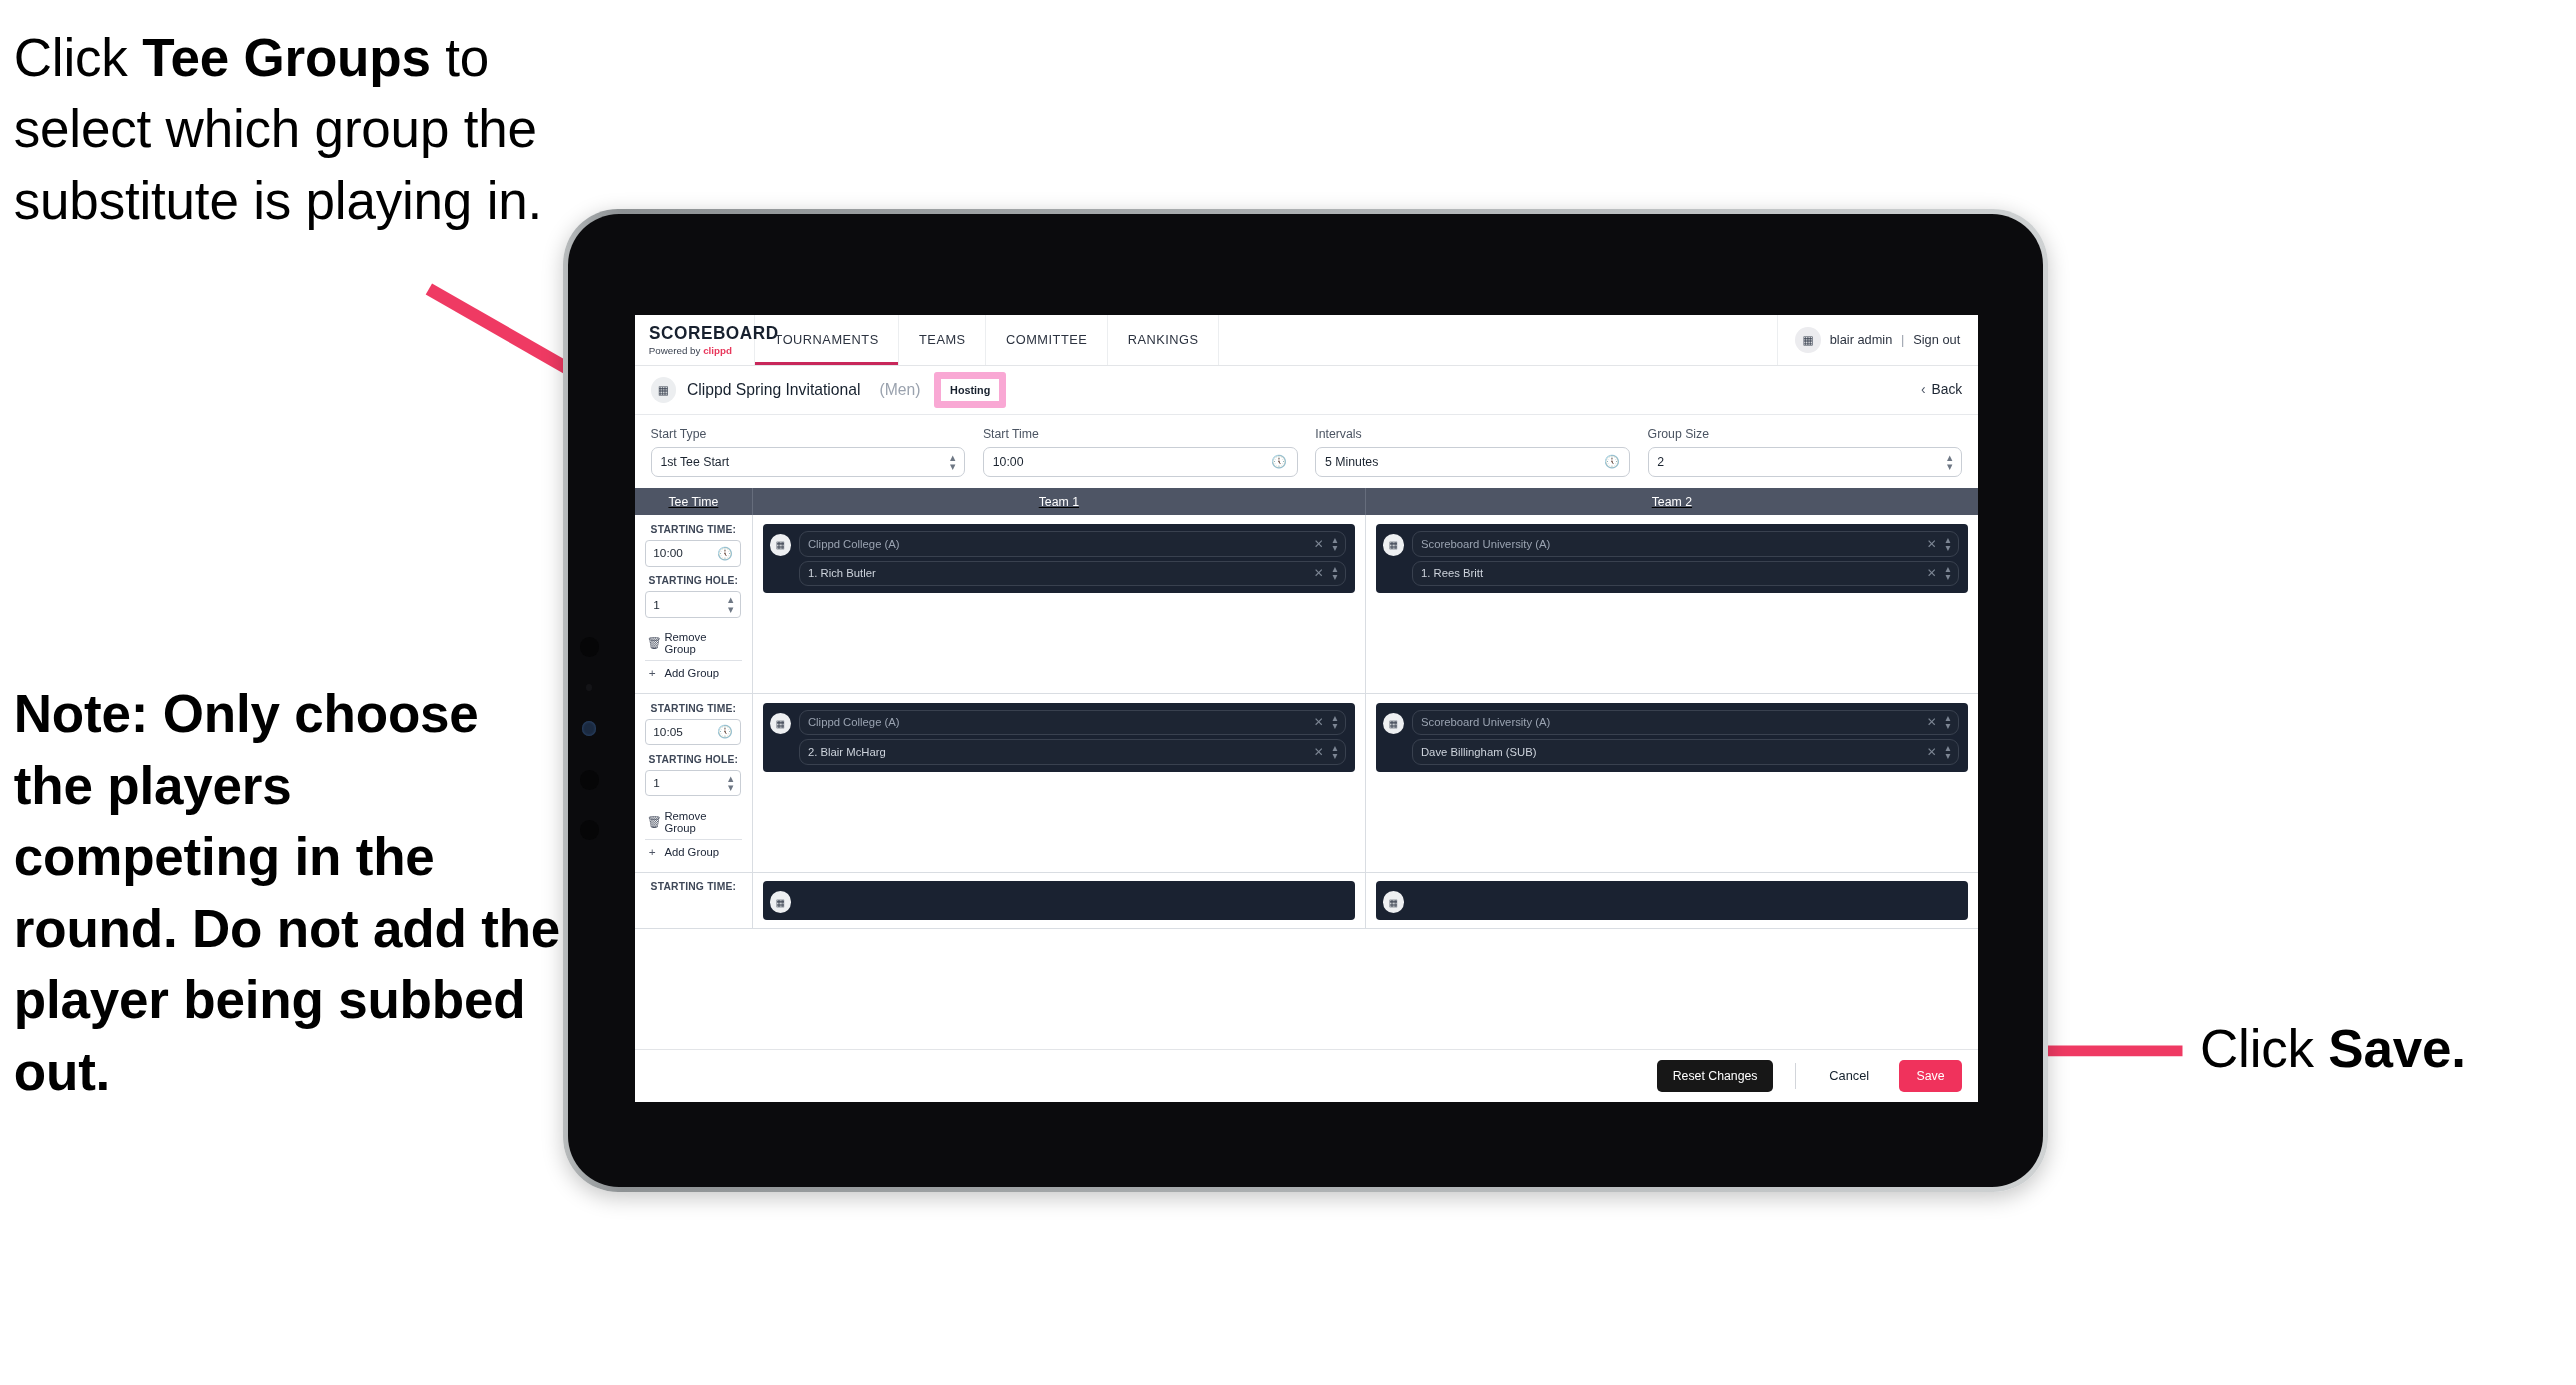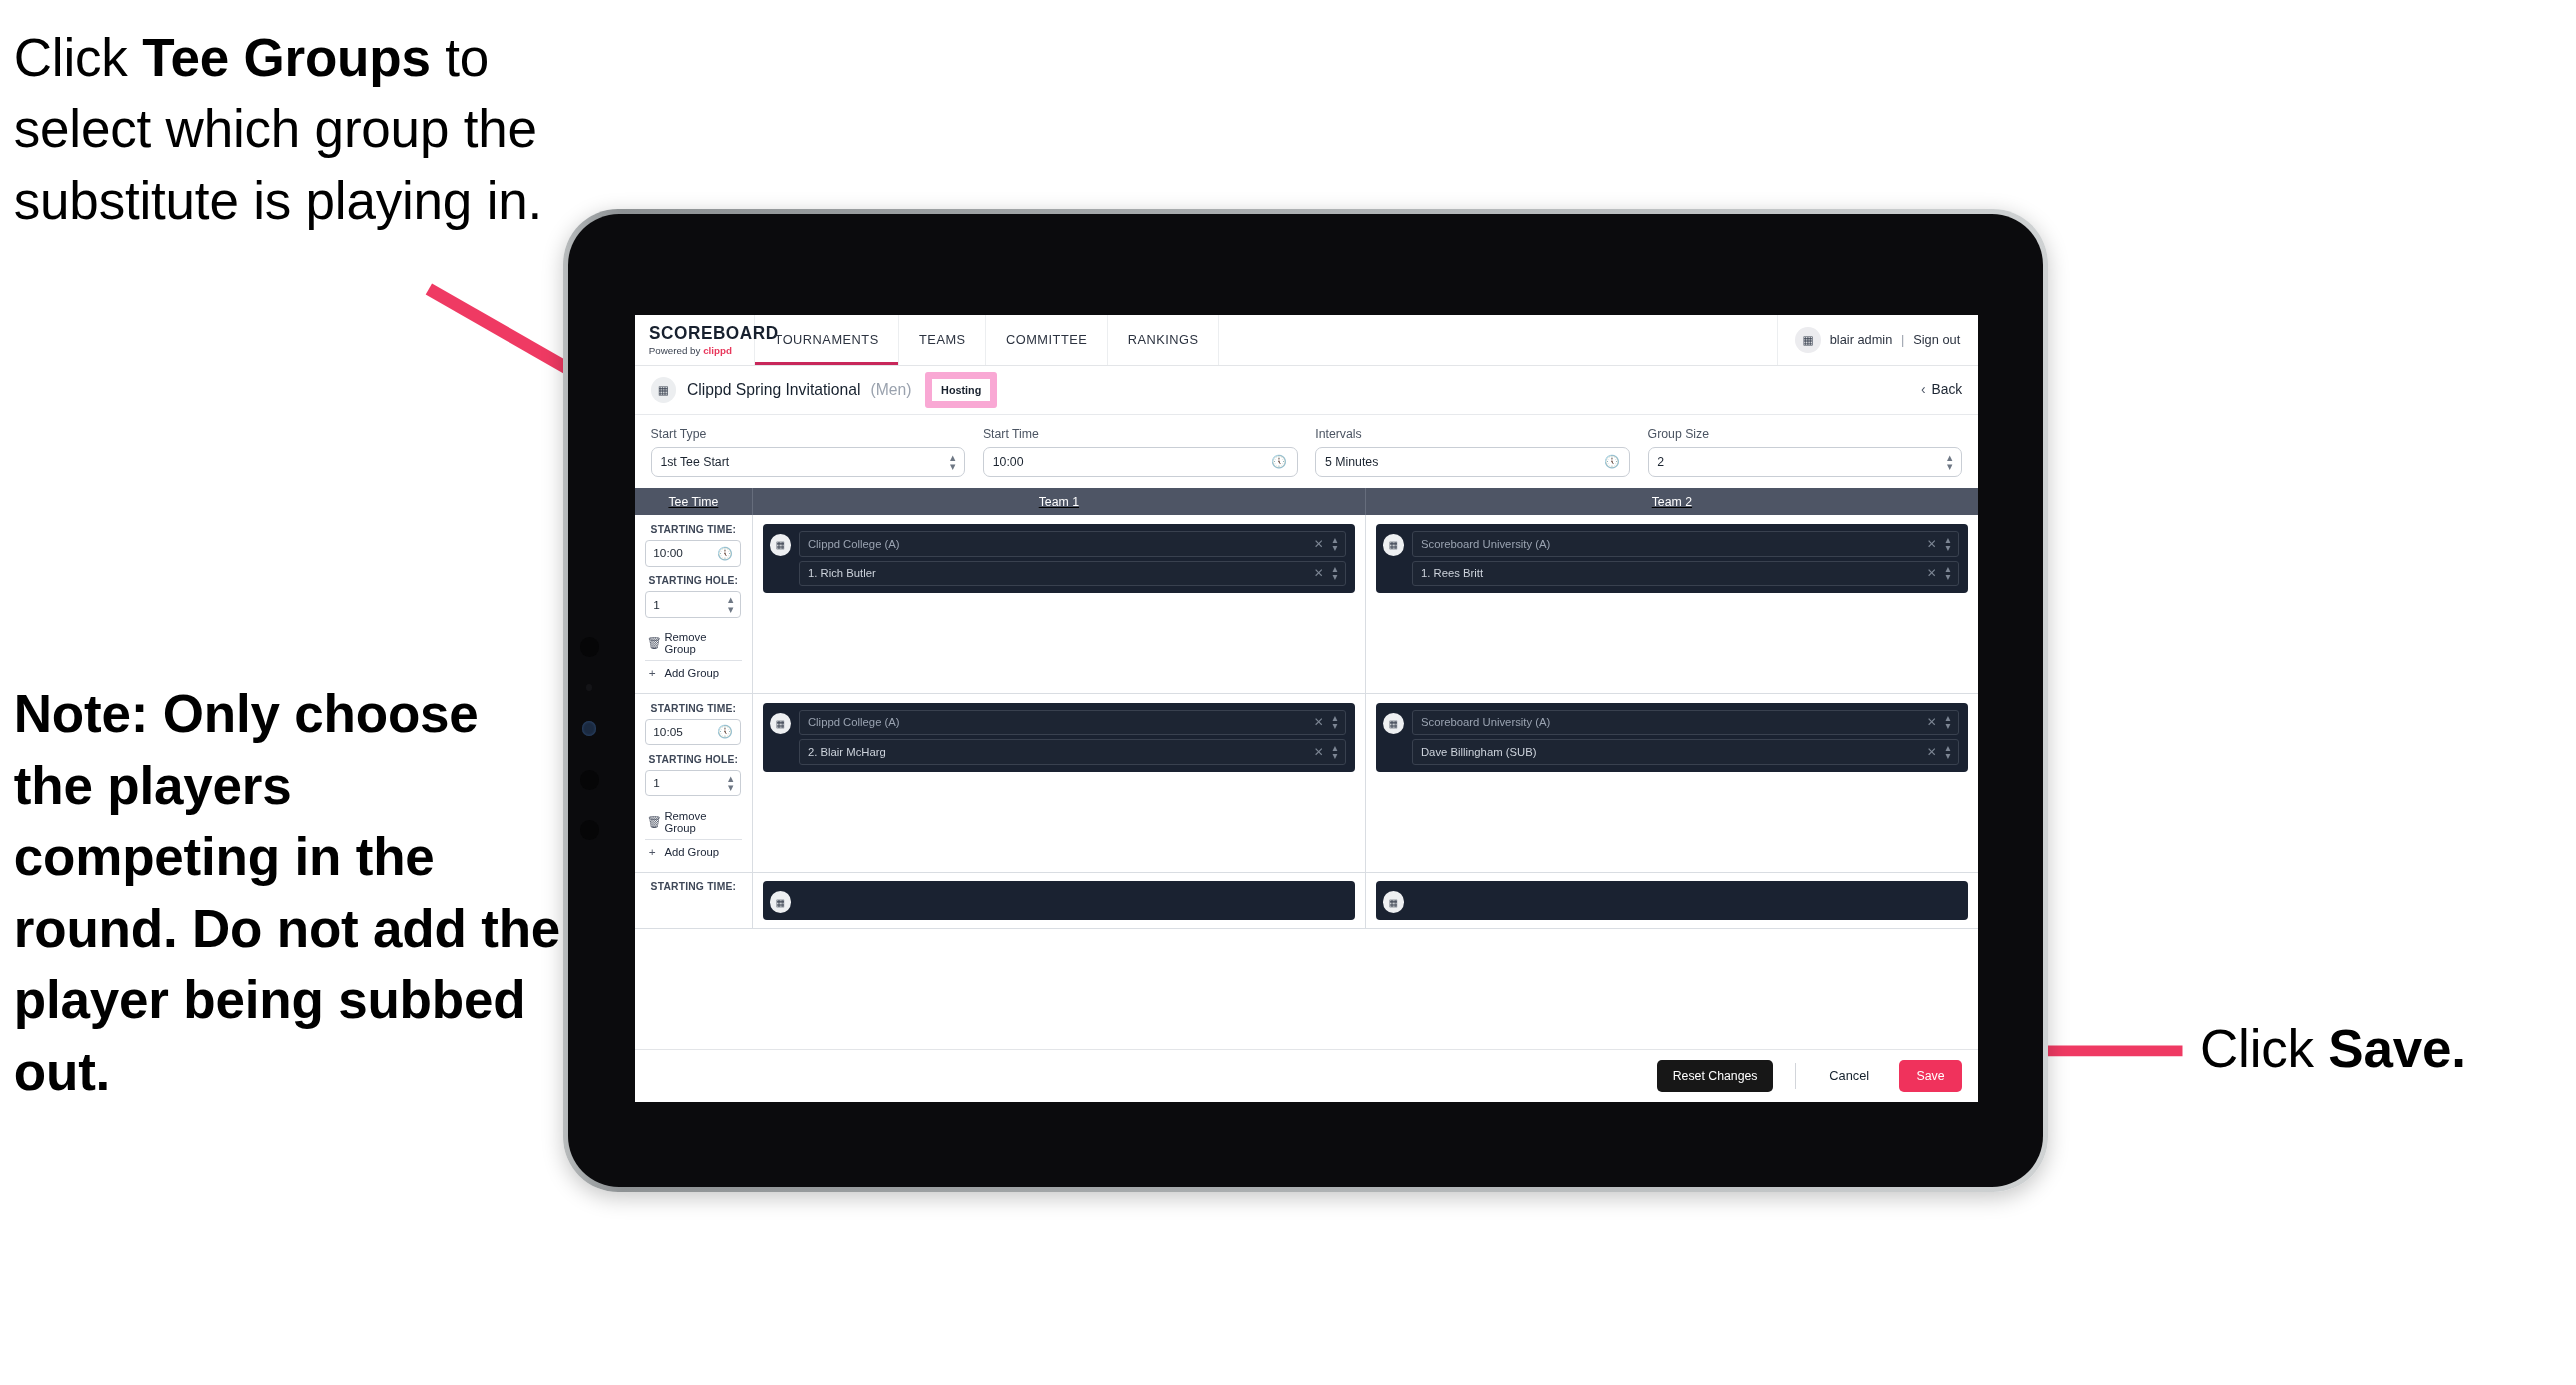--- a/index.html
+++ b/index.html
@@ -113,21 +113,21 @@
     height: 49px; flex: 0 0 49px;
     display: flex; align-items: center; padding: 0 15.7px;
     border-bottom: 1px solid #e7e9ec;
   }
   #tour-icon {
     width: 25.6px; height: 25.6px; border-radius: 50%;
     background: #eceef0; display:flex; align-items:center; justify-content:center;
     color:#3b4351; font-size: 11.8px; margin-right: 10.8px;
   }
   #tour-name { font-size: 15.7px; color: #16202d; }
-  #tour-gender { font-size: 15.7px; color: #9aa2ae; margin-left: 10px; }
+  #tour-gender { font-size: 15.7px; color: #9aa2ae; margin-left: 19px; }
   #tour-badge {
     margin-left: 13.8px; border: 7px solid #f9a8d4; border-radius: 2.9px;
     padding: 4.9px 8.8px; font-size: 10.8px; font-weight: 700; color: #18212e; background:#fff;
   }
   #backbtn { margin-left: auto; font-size: 13.8px; color: #1d2633; cursor: pointer; }
   #backbtn .chev { margin-right: 5.9px; color:#4b5565; }
 
   
   #controls {
     display: flex; gap: 17.7px; padding: 11.8px 15.7px 10.8px 15.7px;
@@ -182,21 +182,21 @@
     background: #1a2231; border-radius: 3.9px; padding: 6.9px 8.8px 6.9px 6.9px;
     display: flex; align-items: flex-start; gap: 7.9px;
   }
   .grp-avatar {
     width: 21.6px; height: 21.6px; border-radius: 50%; background: #eef0f2;
     display:flex; align-items:center; justify-content:center; color:#3b4351; font-size:9.8px;
     flex: 0 0 21.6px; margin-top: 2.9px;
   }
   .slots { flex: 1; display: flex; flex-direction: column; gap: 3.9px; }
   .slot {
-    height: 25.6px; border: 1px solid #39414f; border-radius: 3px;
+    height: 25.6px; border: 1px solid #39414f; border-radius: 9px;
     background: #1d2533; display: flex; align-items: center; padding: 0 7.9px;
     font-size: 11.3px; color: #cdd3dc;
   }
   .slot.team-slot { color: #9aa3b1; }
   .slot .name { flex: 1; }
   .slot .x { color: #7d8694; font-size: 11.8px; margin-right: 8.8px; cursor: pointer; }
   .slot .sp { color: #7d8694; font-size: 9.8px; line-height: .85; text-align:center; cursor: pointer; }
 
   
   .trow.partial { overflow: hidden; }

